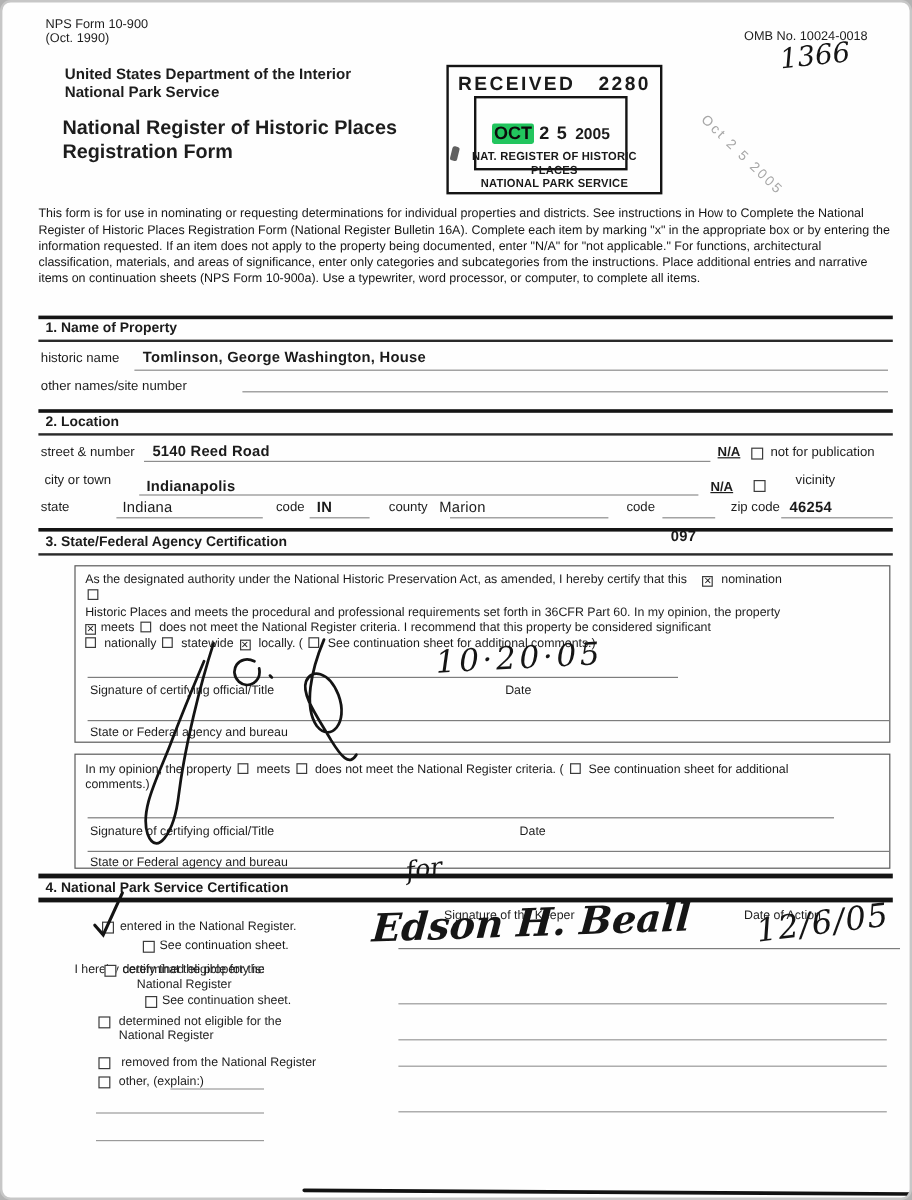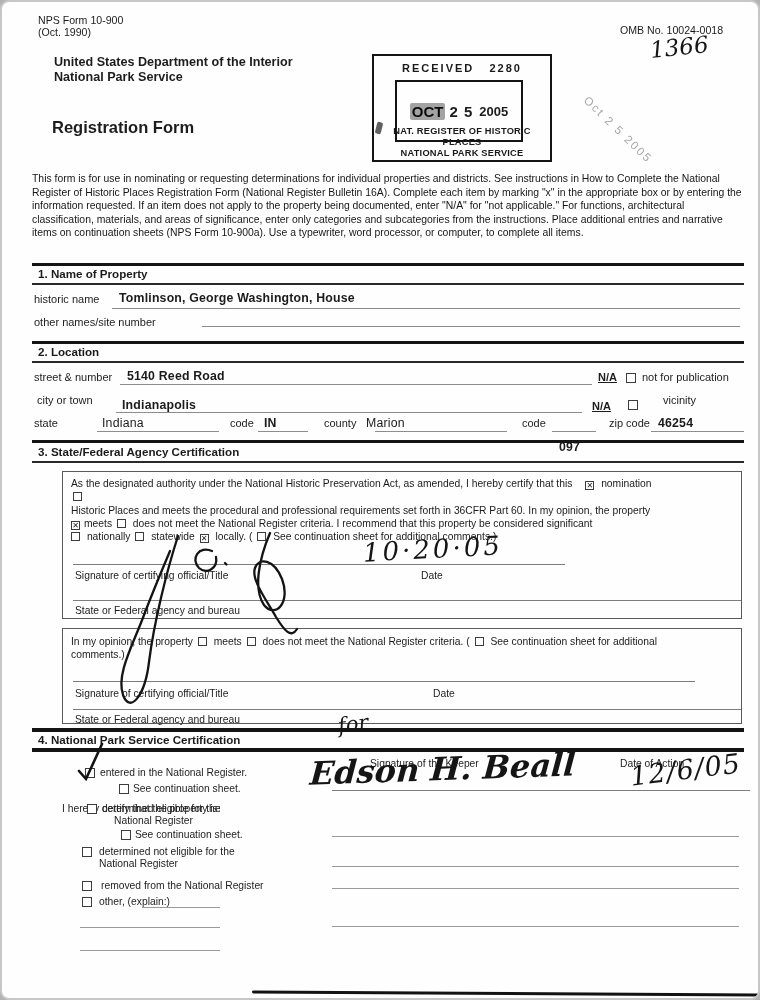--- a/index.html
+++ b/index.html
@@ -19,40 +19,41 @@
   .rule { position:absolute; left:30px; width:712px; background:#141414; }
   .hdr { position:absolute; left:36px; font-size:11.6px; font-weight:700; white-space:nowrap; }
   .cbx { position:absolute; width:10px; height:10px; border:1.4px solid #3c3c3c; background:#fff;
          font-size:9px; line-height:8.5px; text-align:center; color:#222; }
   .cbi { display:inline-block; width:9px; height:9px; border:1.3px solid #3c3c3c; background:#fff;
          font-size:8px; line-height:7.5px; text-align:center; color:#222; vertical-align:-1px; margin:0 4px 0 2px; }
   .certbox { position:absolute; left:60px; width:680px; border:1.2px solid #5a5a5a; background:transparent; }
   .certline { font-size:10.3px; line-height:13.3px; white-space:nowrap; }
   .hand { position:absolute; font-family:"DejaVu Serif", serif; font-style:italic; color:#151515; white-space:nowrap; }
   .stamp { position:absolute; left:370px; top:52px; width:180px; height:108px; border:2.2px solid #141414; }
-  .stamp-head { margin-top:6px; text-align:center; font-size:11px; font-weight:700; letter-spacing:2px; color:#1a1a1a; }
+  .stamp-head { margin-top:6px; text-align:center; font-size:16px; font-weight:700; letter-spacing:2px; color:#1a1a1a; }
   .stamp-inner { position:absolute; left:21px; top:24px; width:128px; height:62px; border:2.2px solid #141414;
                  display:flex; align-items:center; justify-content:center; }
   .stamp-org { position:absolute; left:0; right:0; bottom:3px; text-align:center; font-size:9.3px; font-weight:700;
                line-height:10.5px; letter-spacing:.2px; color:#191919; transform:scaleY(1.05); }
-  .redact { background:#a3a3a3; color:#0c0c0c; padding:0 2px; border-radius:2px; font-weight:700; }
+  .redact { background:#22c55e; color:#0c0c0c; padding:0 2px; border-radius:2px; font-weight:700; }
   svg.overlay { position:absolute; left:0; top:0; pointer-events:none; }
 </style>
 </head>
 <body>
 
 <div class="page">
 
   <div class="lbl" style="left:36px; top:12px; font-size:10.6px;">NPS Form 10-900</div>
   <div class="lbl" style="left:36px; top:24px; font-size:10.6px;">(Oct. 1990)</div>
   <div class="lbl" style="left:618px; top:22px; font-size:10.6px;">OMB No. 10024-0018</div>
   <div class="hand" style="left:648px; top:32px; font-size:23px; transform:rotate(-6deg);">1366</div>
 
   <div class="lbl b" style="left:52px; top:53px; font-size:12.6px;">United States Department of the Interior</div>
   <div class="lbl b" style="left:52px; top:68px; font-size:12.6px;">National Park Service</div>
+  <div class="lbl b" style="left:50px; top:96px; font-size:16.5px;">National Register of Historic Places</div>
   <div class="lbl b" style="left:50px; top:116px; font-size:16.5px;">Registration Form</div>
 
   <div class="stamp">
     <div class="stamp-head">
       <span>RECEIVED</span>&nbsp;&nbsp;
       <span>2280</span>
     </div>
     <div class="stamp-inner">
       <span class="redact" style="font-size:15px;">OCT</span>
       <span style="font-size:15px; font-weight:700; margin-left:4px; letter-spacing:1px;">2 5</span>

